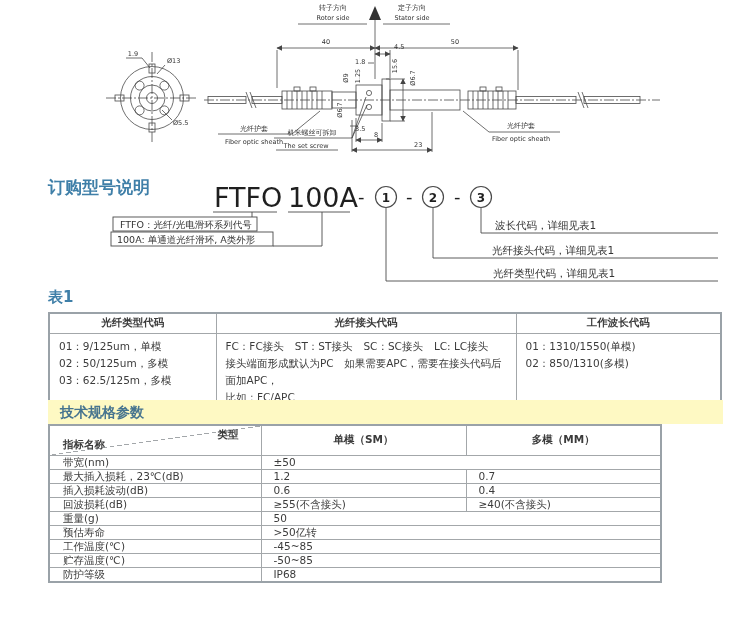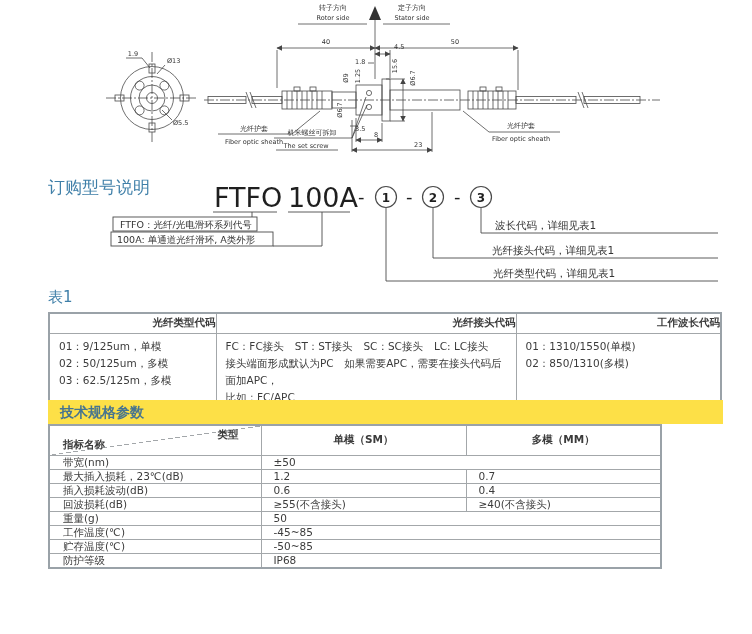--- a/index.html
+++ b/index.html
@@ -8,29 +8,29 @@
 .layer{position:absolute;top:0;left:0}
 svg text{fill:#333;font-family:"DejaVu Sans","Liberation Sans",sans-serif}
 svg .dim{font-size:6.5px}
 svg .cnlbl{font-size:7px}
 svg .enlbl{font-size:6.5px}
 svg .model{font-size:27px;fill:#1f1f1f}
 svg .dash{font-size:18px;fill:#1f1f1f}
 svg .circnum{font-size:12px;font-weight:bold;fill:#1f1f1f}
 svg .callout{font-size:10.5px;fill:#333}
 svg .boxtxt{font-size:9.5px;fill:#333}
-.heading{position:absolute;color:#3f7fa8;font-weight:normal}
+.heading{position:absolute;color:#3f7fa8;font-weight:bold}
 #h-order{left:48px;top:176px;font-size:17px}
 #h-t1{left:48px;top:288px;font-size:15px}
-.band{position:absolute;left:48px;top:400px;width:675px;height:24px;background:#fde047}
+.band{position:absolute;left:48px;top:400px;width:675px;height:24px;background:#fef9c3}
 .band span{display:block;padding-left:12px;line-height:24px;font-size:14px;font-weight:bold;color:#47748f}
 table{position:absolute;border-collapse:collapse;table-layout:fixed;font-size:10.5px;color:#3b3b3b}
 .t1{left:48px;top:312px;width:672px;border:2px solid #9aa2a8}
 .t1 th,.t1 td{border:1px solid #a3a7aa;vertical-align:top}
-.t1 th{height:20px;font-size:10.5px;font-weight:600;text-align:right;vertical-align:middle}
+.t1 th{height:20px;font-size:10.5px;font-weight:600;text-align:center;vertical-align:middle}
 .t1 td{height:63px;padding:4px 6px 0 9px;line-height:17px}
 .conn-row{display:flex;gap:11px;white-space:nowrap}
 .t2{left:48px;top:424px;width:612px;border:2px solid #9aa2a8}
 .t2 th,.t2 td{border:1px solid #a3a7aa}
 .t2 th{height:30px;font-weight:600;font-size:10.5px;text-align:center;vertical-align:middle}
 .t2 td{height:14px;padding:0 4px 0 12px;line-height:13px}
 .t2 td.lbl{padding-left:13px}
 .t2 td.ctr{text-align:left}
 .diag{position:relative;background:linear-gradient(to bottom right,transparent 49.5%,#a3a7aa 49.5%,#a3a7aa 50.6%,transparent 50.6%)}
 .diag .tr{position:absolute;top:2px;right:22px;font-weight:600}
@@ -283,20 +283,24 @@
     <tr>
       <td class="lbl">回波损耗(dB)</td>
       <td>≥55(不含接头)</td>
       <td>≥40(不含接头)</td>
     </tr>
     <tr>
       <td class="lbl">重量(g)</td>
       <td colspan="2">50</td>
     </tr>
     <tr>
+      <td class="lbl">预估寿命</td>
+      <td colspan="2">&gt;50亿转</td>
+    </tr>
+    <tr>
       <td class="lbl">工作温度(℃)</td>
       <td colspan="2">-45~85</td>
     </tr>
     <tr>
       <td class="lbl">贮存温度(℃)</td>
       <td colspan="2">-50~85</td>
     </tr>
     <tr>
       <td class="lbl">防护等级</td>
       <td colspan="2">IP68</td>

